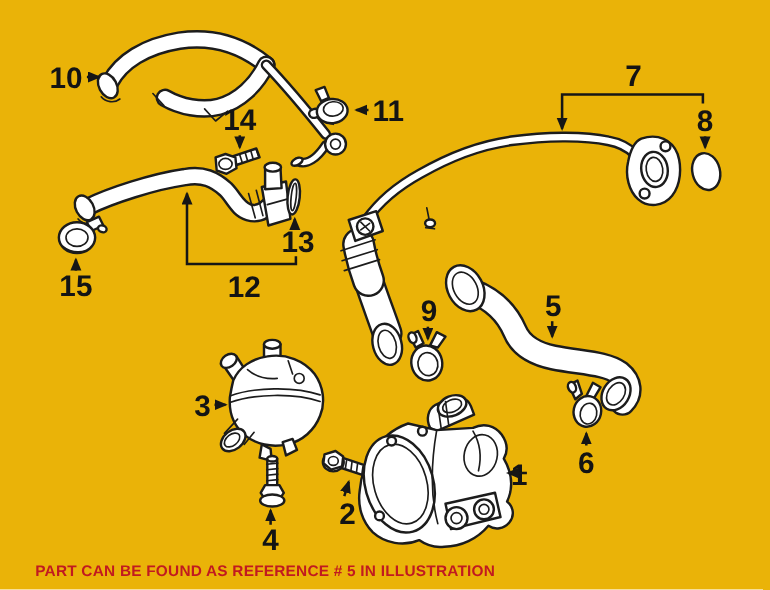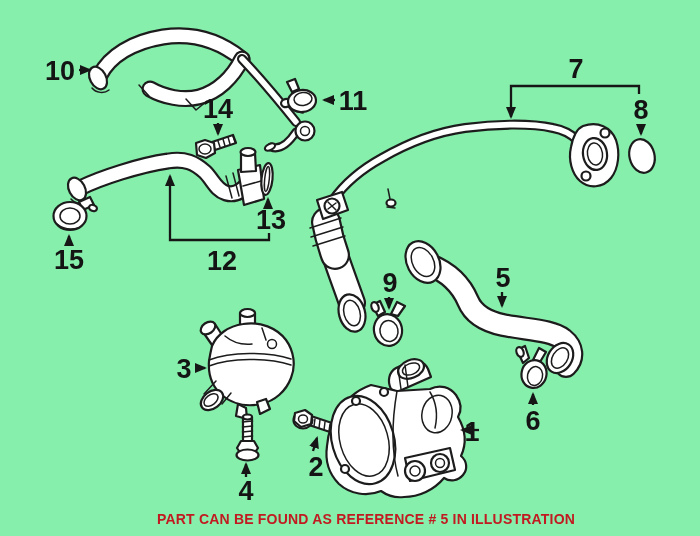--- a/index.html
+++ b/index.html
@@ -1,25 +1,25 @@
 <!DOCTYPE html>
 <html><head>
 <meta charset="utf-8">
 <style>
   html,body{margin:0;padding:0;background:#ffffff;}
-  .canvas{position:relative;width:700px;height:536px;background:#86efac;overflow:hidden;
+  .canvas{position:relative;width:700px;height:536px;background:#eab308;overflow:hidden;
           font-family:"Liberation Sans",sans-serif;}
   svg{position:absolute;left:0;top:0;}
   .thin{fill:none;stroke:#1c1c1c;stroke-width:1.5;stroke-linecap:round;stroke-linejoin:round;}
   .wf{fill:#ffffff;stroke:#1c1c1c;stroke-width:2.2;stroke-linejoin:round;}
   .to{fill:none;stroke:#1c1c1c;stroke-linecap:round;}
   .ti{fill:none;stroke:#ffffff;stroke-linecap:round;}
   .arrow{fill:none;stroke:#161616;stroke-width:2.3;marker-end:url(#ah);}
   .callout{font:bold 27px "Liberation Sans",sans-serif;fill:#141414;text-anchor:middle;}
-  .footer{position:absolute;left:0;right:0;top:511px;text-align:center;
+  .footer{position:absolute;left:0;right:0;top:511px;
           font:bold 14px "Liberation Sans",sans-serif;letter-spacing:.2px;color:#c11a20;padding-left:32px;}
 </style>
 </head>
 <body>
 
 <div class="canvas">
 <svg width="700" height="536" viewBox="0 0 700 536">
   <defs>
     <marker id="ah" markerUnits="userSpaceOnUse" markerWidth="14" markerHeight="12" refX="10" refY="5" orient="auto">
       <path d="M0,0 L12,5 L0,10 Z" fill="#161616"></path>

